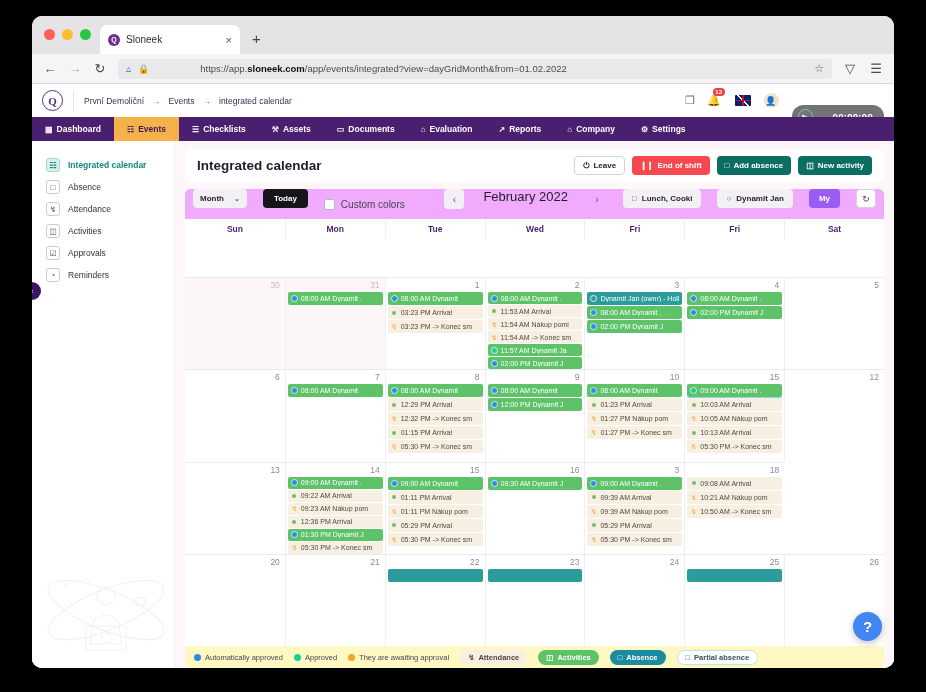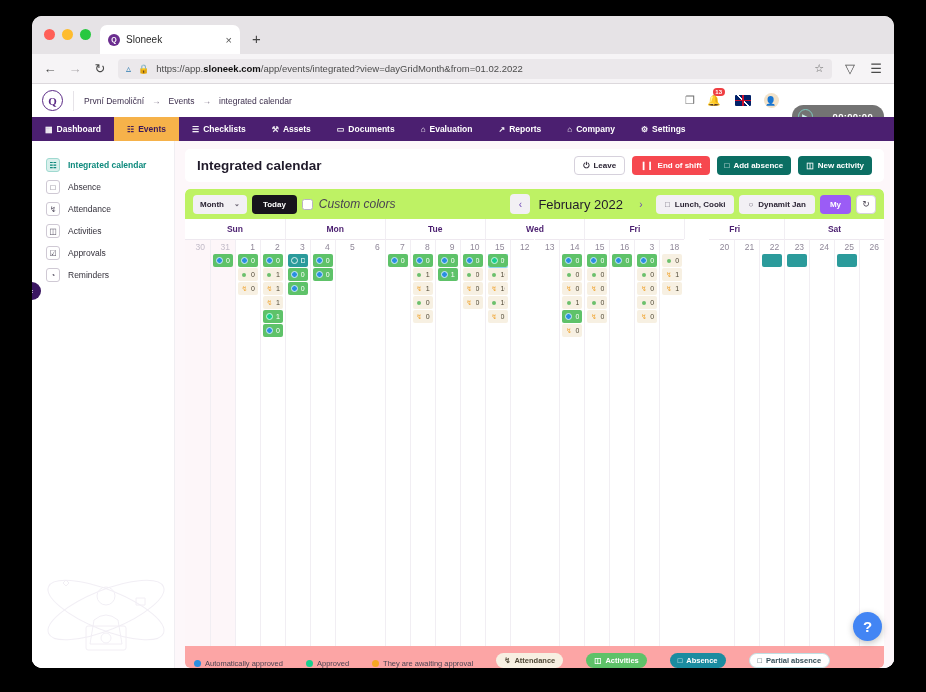--- a/index.html
+++ b/index.html
@@ -45,21 +45,21 @@
   .urlbar-row{
     height:30px;background:#f6f4f6;display:flex;align-items:center;
     gap:11px;padding:0 11px;flex:0 0 auto;border-bottom:1px solid #dcd8dc;
   }
   .navico{color:#4a4a4a;font-size:13px;width:14px;text-align:center;cursor:pointer;}
   .navico.dim{color:#b0adb0;}
   .urlbox{
     flex:1;height:20px;background:#ebe8eb;border-radius:4px;display:flex;
     align-items:center;gap:7px;padding:0 8px;font-size:9.5px;color:#4c4c4c;
   }
-  .url-text{flex:1;white-space:nowrap;overflow:hidden;}
+  .url-text{flex:1;white-space:nowrap;overflow:hidden;margin-left:44px;}
   .url-text b{color:#111;font-weight:bold;}
   .shieldico{color:#2a7ab0;font-size:10px;}
   .lockico{color:#4c4c4c;font-size:9px;}
   .starico{color:#6b6b6b;font-size:11px;cursor:pointer;}
   .chrome-right{display:flex;gap:12px;align-items:center;}
 
   
   .app{flex:1;display:flex;flex-direction:column;background:#fff;overflow:hidden;}
 
   .appbar{
@@ -145,32 +145,32 @@
   .pagetitle{font-size:13.5px;font-weight:bold;color:#211b2b;flex:1;}
   .btn{
     height:19px;border-radius:4px;display:flex;align-items:center;gap:4px;
     padding:0 8px;font-size:8px;font-weight:bold;cursor:pointer;white-space:nowrap;
   }
   .btn-outline{border:1px solid #d6d1dc;color:#2a2333;background:#fff;}
   .btn-red{background:#f6484f;color:#fff;}
   .btn-teal{background:#0b6e63;color:#fff;}
 
   .toolbar{
-    height:30px;display:flex;align-items:center;padding:0 8px;gap:5px;
-    flex:0 0 auto;border-radius:5px 5px 0 0;background:#bef264;
+    height:30px;display:flex;padding:0 8px;gap:16px;
+    flex:0 0 auto;border-radius:5px 5px 0 0;background:#f0abfc;
   }
   .select{
     height:19px;background:#f2f0f4;border-radius:4px;display:flex;align-items:center;
     gap:10px;padding:0 7px;font-size:8px;font-weight:bold;color:#2a2333;cursor:pointer;
   }
   .select .cv{font-size:7px;color:#6b6475;}
   .btn-today{background:#17141c;color:#fff;height:19px;border-radius:4px;
              display:flex;align-items:center;padding:0 11px;font-size:8px;
              font-weight:bold;cursor:pointer;}
-  .chk-wrap{display:flex;align-items:center;gap:6px;font-size:12px;color:#4a4352;cursor:pointer;font-style:italic;}
+  .chk-wrap{display:flex;align-items:center;gap:6px;font-size:10px;color:#4a4352;cursor:pointer;}
   .chk{width:11px;height:11px;border:1.3px solid #b9b2c4;border-radius:2.5px;background:#fff;}
   .tb-sp{flex:1;}
   .navarrow{
     width:20px;height:20px;border-radius:4px;background:#f2f0f4;display:flex;
     align-items:center;justify-content:center;color:#6f48b5;font-size:10px;cursor:pointer;
   }
   .navarrow.plain{background:transparent;}
   .monthlabel{font-size:13px;color:#211b2b;padding:0 3px;white-space:nowrap;}
   .pill{
     height:19px;background:#f2f0f4;border-radius:4px;display:flex;align-items:center;
@@ -185,21 +185,21 @@
                color:#4a4352;font-size:9px;background:#fff;cursor:pointer;}
 
   
   .calwrap{flex:1;background:#fff;display:flex;flex-direction:column;overflow:hidden;}
   .dowrow{display:grid;grid-template-columns:repeat(7,1fr);flex:0 0 auto;}
   .dow{
     text-align:center;font-size:8.5px;font-weight:bold;color:#4b1f70;
     padding:5px 0;border-left:1px solid #f1eef3;
   }
   .dow:first-child{border-left:none;}
-  .grid{flex:1;display:flex;flex-direction:row;overflow:hidden;}
+  .grid{flex:1;display:flex;flex-direction:column;overflow:hidden;margin-top:38px;}
   .week{display:grid;grid-template-columns:repeat(7,1fr);flex:1;min-height:0;}
   .cell{
     border-top:1px solid #eee8ef;border-left:1px solid #f1eef3;
     padding:1px 2px 0 2px;overflow:hidden;display:flex;flex-direction:column;
     background:#fff;
   }
   .cell:first-child{border-left:none;}
   .cell.other{background:#fdf6f9;}
   .daynum{text-align:right;font-size:8.5px;color:#8f8798;padding:1px 3px 2px 0;flex:0 0 auto;}
   .cell.other .daynum{color:#c3bcc9;}
@@ -214,22 +214,22 @@
   .ev.attend{background:#f7f0e2;color:#4f4836;}
   .ev.absence{background:#2b9b9b;color:#fff;}
   .mk{width:7px;height:7px;border-radius:50%;flex:0 0 auto;}
   .mk.blue{background:#2a8fe0;border:1.2px solid #cfe9fb;}
   .mk.green{background:#18cf8e;border:1.2px solid #cdf4e6;}
   .mk.hollow{background:transparent;border:1.3px solid #ddf0f0;}
   .mk.dotg{width:4px;height:4px;background:#6cc06c;border:none;margin:0 1.5px;}
   .mk.run{width:7px;text-align:center;font-size:7px;color:#f0a93c;line-height:1;}
 
   .legend{
-    height:22px;display:flex;align-items:flex-end;gap:23px;padding:0 9px;
-    flex:0 0 auto;background:#fca5a5;border-radius:0 0 5px 5px;
+    height:22px;display:flex;align-items:center;gap:11px;padding:0 9px;
+    flex:0 0 auto;background:#fef9c3;border-radius:0 0 5px 5px;
   }
   .lg{display:flex;align-items:center;gap:4px;font-size:7.5px;color:#4a4352;}
   .lgd{width:7px;height:7px;border-radius:50%;}
   .lgpill{
     height:15px;border-radius:8px;display:flex;align-items:center;gap:4px;
     padding:0 8px;font-size:7.5px;font-weight:bold;
   }
   .lgpill.att{background:#f7f0e2;color:#4f4836;}
   .lgpill.act{background:#5ec269;color:#fff;}
   .lgpill.abs{background:#1b8ca0;color:#fff;}

